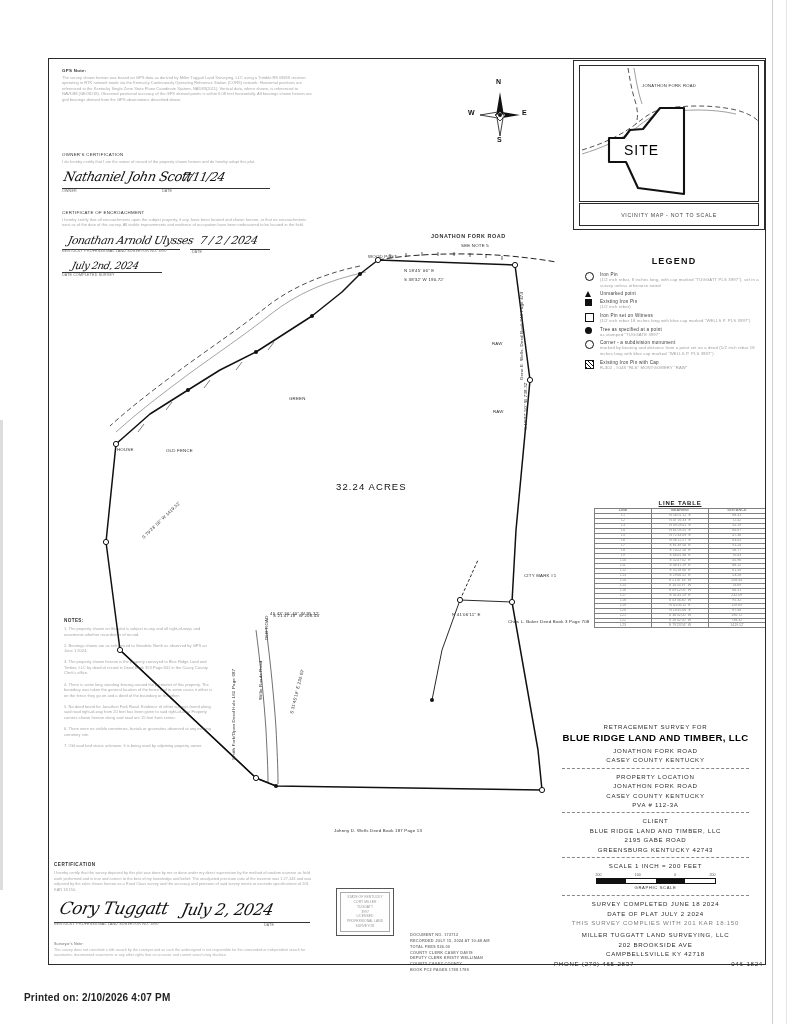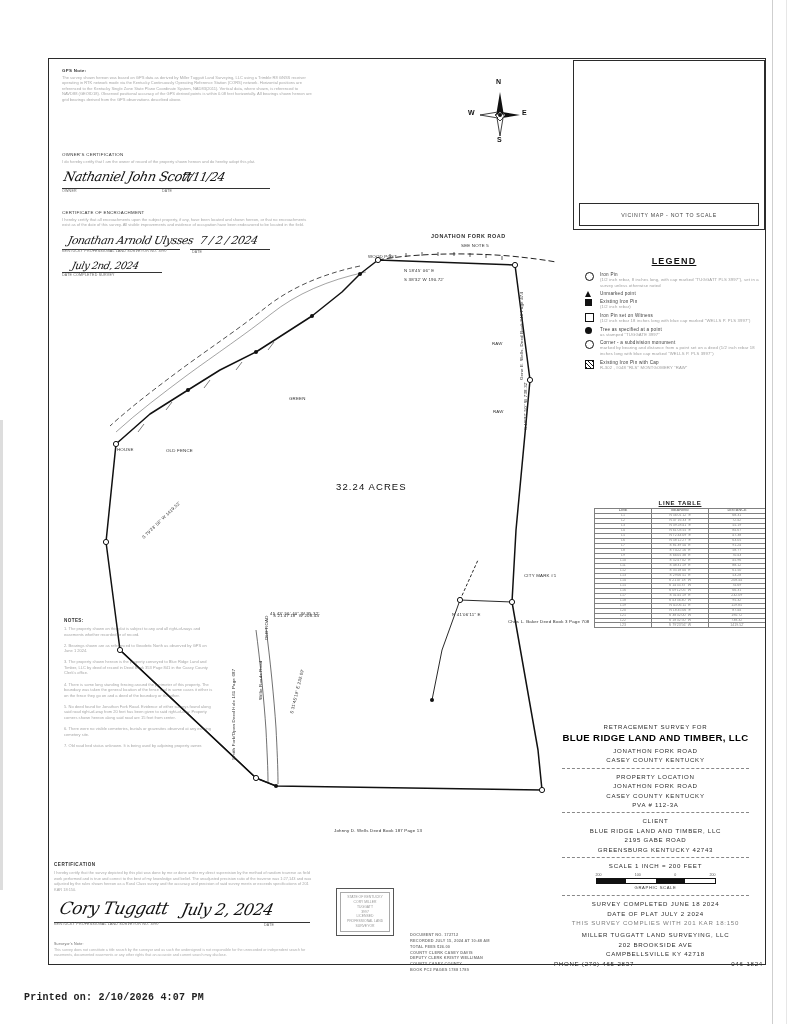--- a/index.html
+++ b/index.html
@@ -28,21 +28,21 @@
       border:1px solid #2b2b2b;}
   .vicinity-inner{position:absolute;left:5px;top:4px;right:5px;height:135px;
       border:1px solid #2b2b2b;overflow:hidden;}
   .vic-cap{position:absolute;left:5px;right:5px;top:142px;height:21px;
       border:1px solid #2b2b2b;display:flex;align-items:center;justify-content:center;}
   .vic-cap span{font-size:5.2px;letter-spacing:.7px;color:#444;}
 
   
   .legend{position:absolute;left:583px;top:256px;width:182px;height:168px;}
   .legend h4{margin:0 0 6px 0;font-size:9px;letter-spacing:1.2px;
-      text-align:center;text-decoration:underline;color:#111;}
+      text-align:center;color:#111;}
   .leg-row{position:relative;margin-bottom:3px;padding-left:17px;}
   .leg-sym{position:absolute;left:2px;top:0px;width:7px;height:7px;}
   .leg-title{font-size:4.6px;letter-spacing:.25px;color:#3b3b3b;}
   .leg-sub{font-size:4.2px;letter-spacing:.15px;color:#5a5a5a;line-height:1.35;}
 
   .sym-open-circle{border:1px solid #111;border-radius:50%;}
   .sym-tri{width:0;height:0;border-left:3.5px solid transparent;
       border-right:3.5px solid transparent;border-bottom:6px solid #111;}
   .sym-fill-sq{background:#111;}
   .sym-open-sq{border:1px solid #111;}
@@ -89,21 +89,21 @@
 
   
   .seal{position:absolute;left:336px;top:888px;width:56px;height:46px;
       border:1px solid #555;}
   .seal .si{position:absolute;inset:3px;border:1px solid #777;
       display:flex;flex-direction:column;align-items:center;justify-content:center;}
   .seal .si div{font-size:3.4px;color:#555;line-height:1.45;text-align:center;}
 
   
   .printed{position:absolute;left:24px;top:992px;font-size:10px;
-      font-weight:bold;color:#222;letter-spacing:.2px;font-family:Liberation Mono, monospace;}
+      font-weight:bold;color:#222;letter-spacing:.2px;}
 
   
   .edge{position:absolute;top:0;width:1px;height:1024px;background:#cfcfcf;}
 
   
   .mlbl{position:absolute;font-size:4.4px;color:#2f2f2f;letter-spacing:.2px;
       white-space:nowrap;}
   .mlbl.b{font-weight:bold;font-size:5.4px;letter-spacing:.6px;}
   .acres{position:absolute;font-size:9.5px;letter-spacing:1.1px;color:#111;}
 
@@ -162,20 +162,33 @@
       <div class="lbl-tiny" style="position:absolute;left:130px;top:16px;">DATE</div>
     </div>
     <div style="position:relative;height:16px;margin-top:2px;">
       <div class="script" style="position:absolute;left:10px;top:-2px;font-size:10px;">July 2nd, 2024</div>
       <div class="sigline" style="position:absolute;left:0;top:10px;width:100px;"></div>
       <div class="lbl-tiny" style="position:absolute;left:0;top:11px;">DATE COMPLETED SURVEY</div>
     </div>
   </div>
 
   <div class="vicinity">
+    <div class="vicinity-inner">
+      <svg width="180" height="134" viewBox="0 0 180 134">
+
+        <path d="M2,84 C22,78 40,70 56,58 C66,50 74,44 86,42 C104,40 130,38 156,44 C168,47 176,52 179,56" fill="none" stroke="#555" stroke-width="1" stroke-dasharray="5 3"></path>
+        <path d="M2,88 C22,82 40,74 56,62 C66,54 74,48 86,46 C104,44 130,42 156,48" fill="none" stroke="#777" stroke-width=".7"></path>
+        <path d="M48,2 C50,14 52,26 56,38 C58,46 58,52 56,58" fill="none" stroke="#555" stroke-width="1" stroke-dasharray="5 3"></path>
+        <path d="M54,2 C56,14 58,26 62,38" fill="none" stroke="#777" stroke-width=".7"></path>
+
+        <path d="M80,42 L104,42 L104,128 L58,122 L46,96 L29,96 L29,72 L44,72 L50,64 L63,63 Z" fill="#ffffff" stroke="#111" stroke-width="2.1" stroke-linejoin="round"></path>
+      </svg>
+      <div class="abs" style="left:62px;top:17px;font-size:4.2px;color:#333;letter-spacing:.3px;">JONATHON FORK ROAD</div>
+      <div class="abs" style="left:44px;top:76px;font-size:14px;letter-spacing:1px;color:#000;">SITE</div>
+    </div>
     <div class="vic-cap">
       <span>VICINITY MAP - NOT TO SCALE</span>
     </div>
   </div>
 
   <div class="north">
     <svg width="60" height="66" viewBox="0 0 60 66">
       <path d="M30,10 L34,34 L30,30 L26,34 Z" fill="#111"></path>
       <path d="M30,54 L33,36 L30,39 L27,36 Z" fill="#fff" stroke="#111" stroke-width=".8"></path>
       <path d="M10,33 L28,30 L25,33 L28,36 Z" fill="#fff" stroke="#111" stroke-width=".8"></path>

